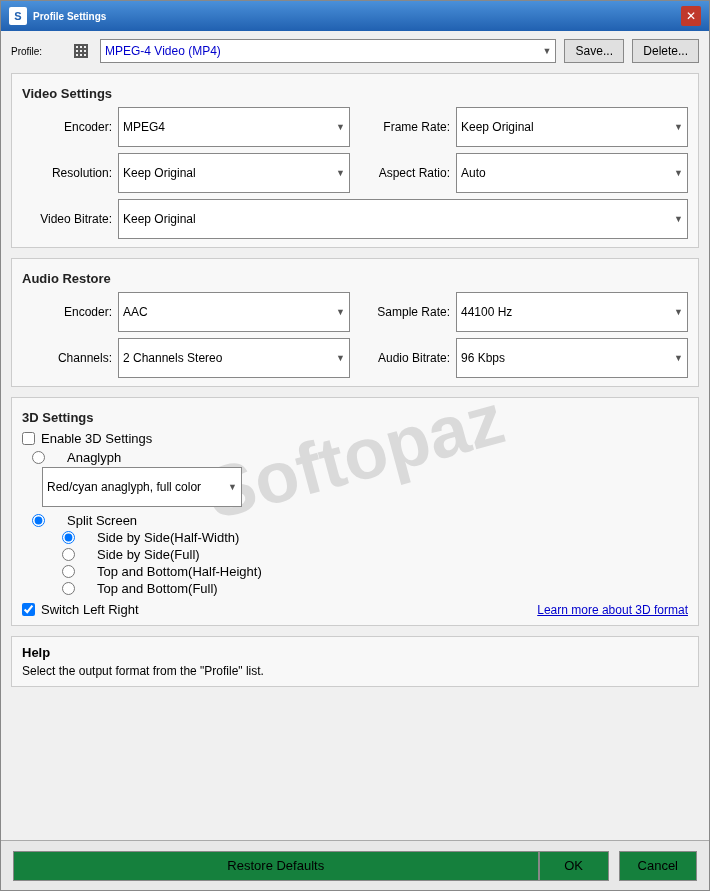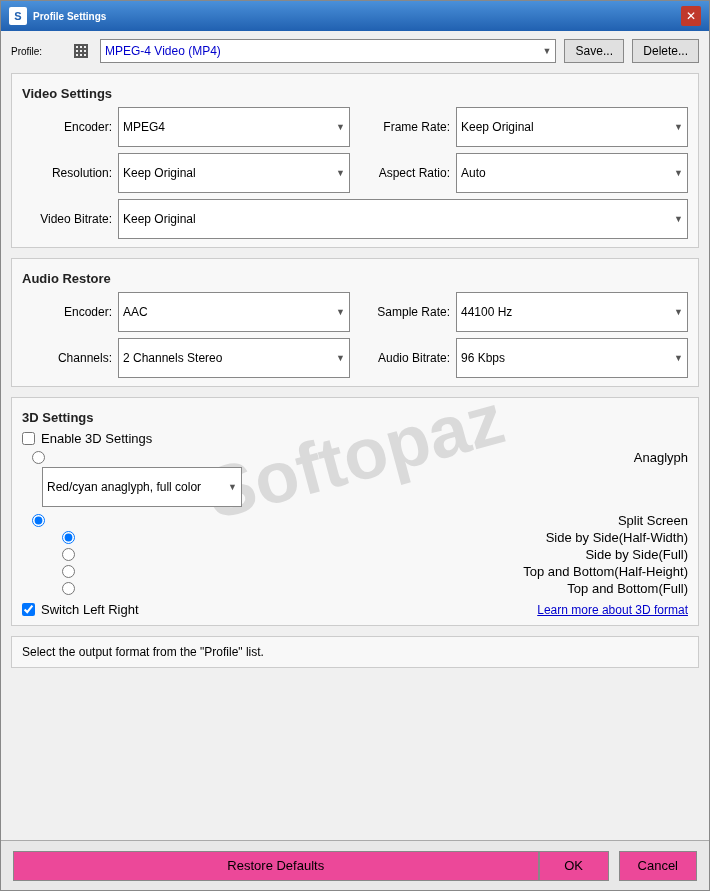--- a/index.html
+++ b/index.html
@@ -169,21 +169,20 @@
     }
     input[type=checkbox], input[type=radio] {
       cursor: pointer;
     }
     .radio-row {
       display: flex;
       align-items: center;
       gap: 22px;
       margin-bottom: 2px;
       margin-left: 10px;
-      justify-content: space-between;
     }
     .indent {
       margin-left: 20px;
     }
     .indent2 {
       margin-left: 30px;
     }
     .depth-row {
       display: flex;
       align-items: center;
@@ -254,21 +253,21 @@
       flex-shrink: 0;
     }
     .bottom-bar-left { flex: 1; }
     .bottom-bar-right {
       display: flex;
       gap: 10px;
     }
     .btn-large {
       height: 30px;
       padding: 0 18px;
-      background: #ec4899;
+      background: #15803d;
       border: 1px solid #888;
       cursor: pointer;
       font-size: 13px;
       display: flex; align-items: center; justify-content: center;
       min-width: 70px;
     }
     .grid-icon {
       display: inline-block;
       width: 14px;
       height: 14px;
@@ -444,20 +443,21 @@
         <div style="display:flex; align-items:center; justify-content:space-between; margin-top:6px;">
           <div class="checkbox-row" style="margin-bottom:0;">
             <input type="checkbox" checked="" style="">
             <label>Switch Left Right</label>
           </div>
           <span class="link">Learn more about 3D format</span>
         </div>
       </div>
 
       <div class="help-section">
+        <div class="help-title">Help</div>
         <div class="help-text">Select the output format from the "Profile" list.</div>
       </div>
     </div>
 
     <div class="bottom-bar">
       <div class="bottom-bar-left">
         <div class="btn-large">Restore Defaults</div>
       </div>
       <div class="bottom-bar-right">
         <div class="btn-large">OK</div>

